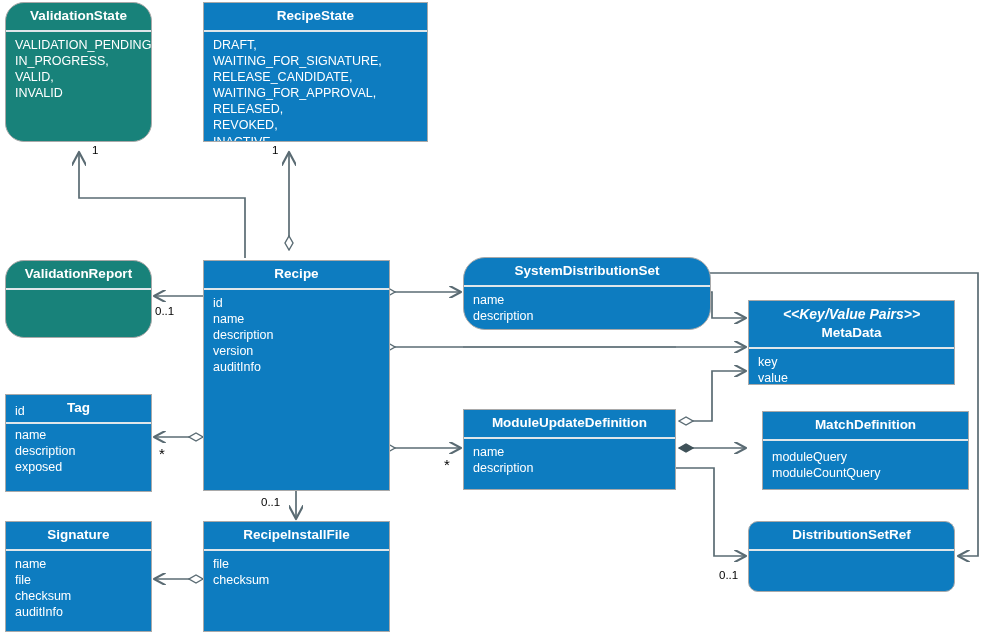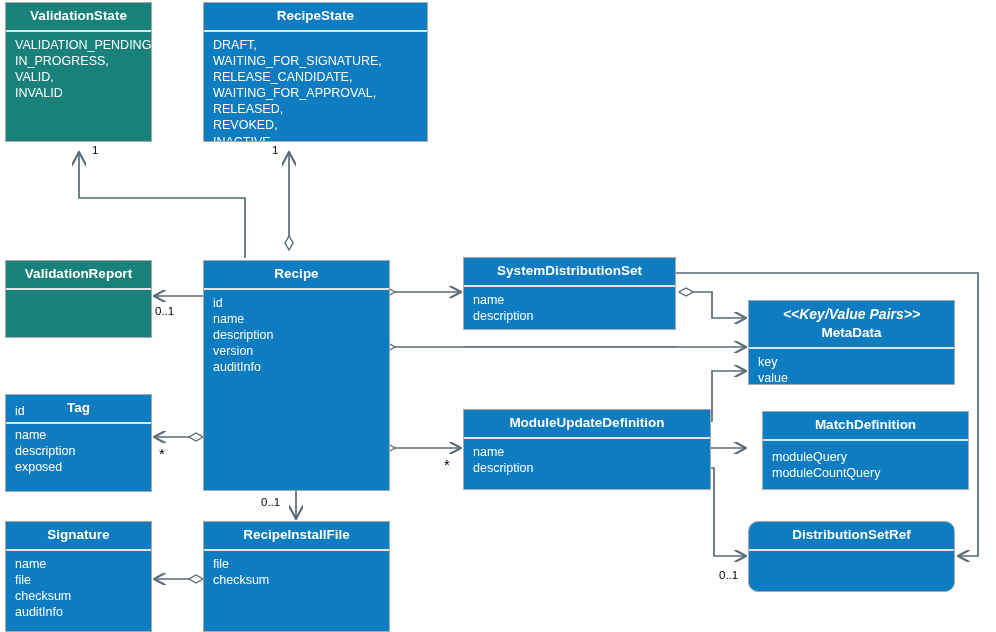--- a/index.html
+++ b/index.html
@@ -24,20 +24,21 @@
     position: absolute;
     box-sizing: border-box;
     border: 1px solid #a9a9a9;
     background: #0d7cc0;
     color: #ffffff;
     overflow: hidden;
     z-index: 5;
   }
   .uml-class.teal {
     background: #18827a;
+    border-radius: 19px;
   }
   .uml-header {
     box-sizing: border-box;
     text-align: center;
     font-weight: bold;
     font-size: 13.5px;
     line-height: 1.15;
     padding: 5px 4px 6px 4px;
     border-bottom: 2px solid #dfe6ea;
     position: relative;
@@ -231,29 +232,29 @@
   </div>
 
   <div class="uml-class" style="left:203px; top:521px; width:187px; height:111px;">
     <div class="uml-header">RecipeInstallFile</div>
     <div class="uml-body">
       <span class="attr">file</span>
       <span class="attr">checksum</span>
     </div>
   </div>
 
-  <div class="uml-class" style="left:463px; top:257px; width:213px; height:73px;">
+  <div class="uml-class" style="left:463px; top:257px; width:248px; height:73px;border-radius:22px;">
     <div class="uml-header">SystemDistributionSet</div>
     <div class="uml-body">
       <span class="attr">name</span>
       <span class="attr">description</span>
     </div>
   </div>
 
-  <div class="uml-class" style="left:463px; top:409px; width:248px; height:81px;">
+  <div class="uml-class" style="left:463px; top:409px; width:213px; height:81px;">
     <div class="uml-header">ModuleUpdateDefinition</div>
     <div class="uml-body">
       <span class="attr">name</span>
       <span class="attr">description</span>
     </div>
   </div>
 
   <div class="uml-class" style="left:748px; top:300px; width:207px; height:85px;">
     <div class="uml-header">
       <span class="stereo">&lt;&lt;Key/Value Pairs&gt;&gt;</span>

